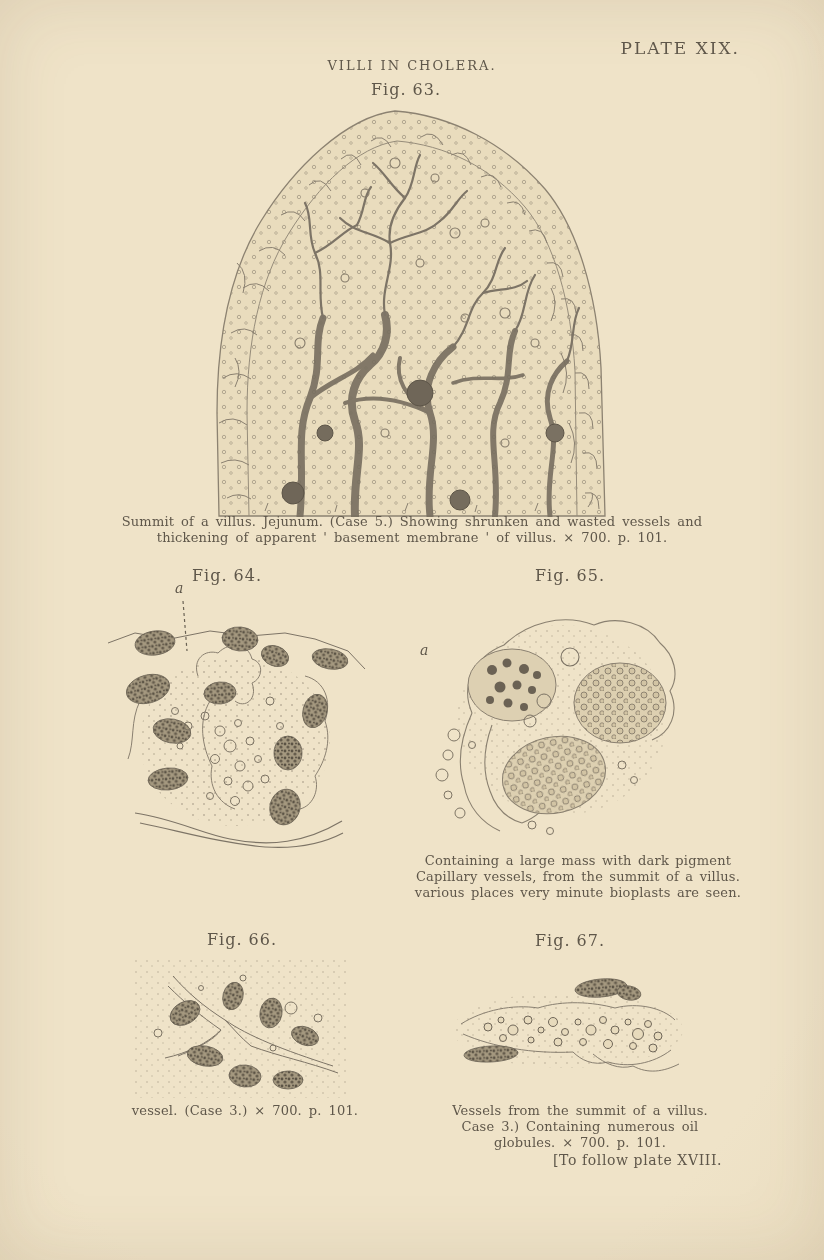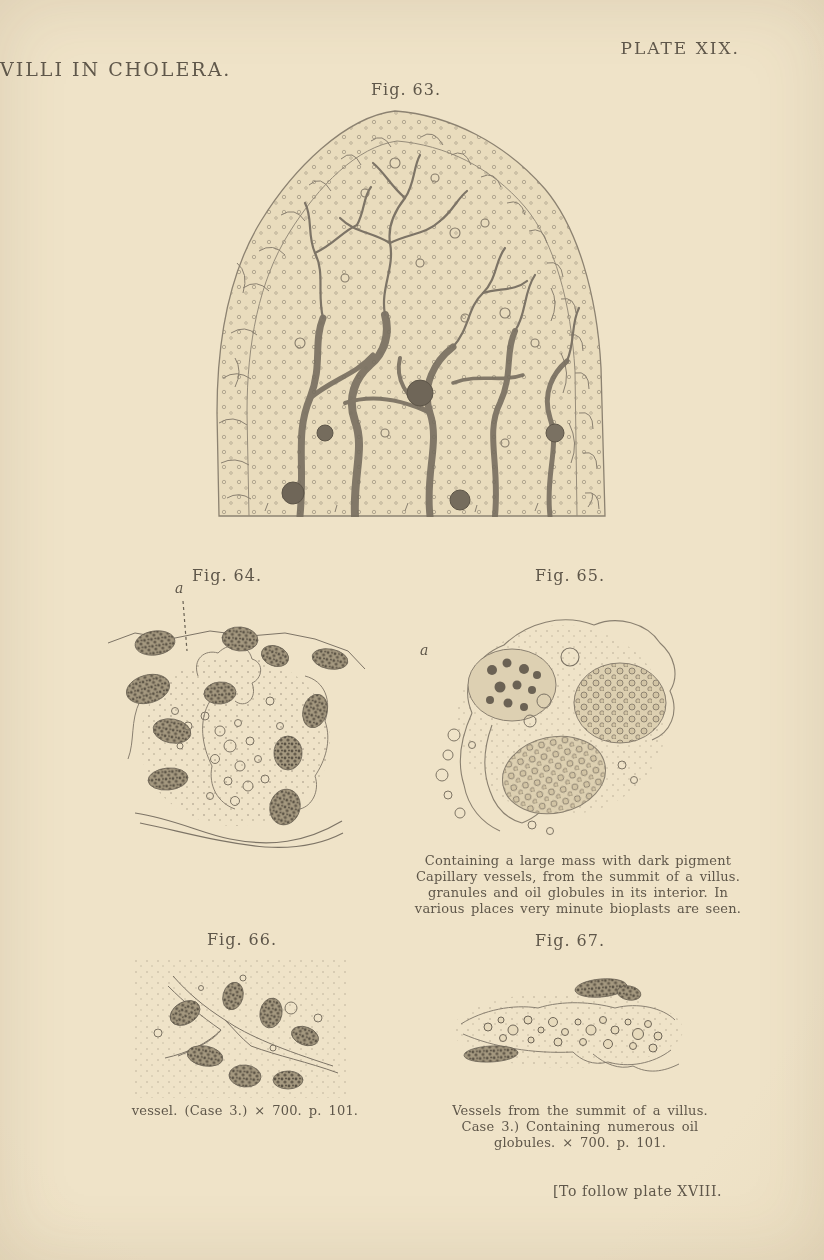--- a/index.html
+++ b/index.html
@@ -9,34 +9,34 @@
     font-family:"DejaVu Serif","Liberation Serif",serif;
     color:#5f574a;
   }
   .page{
     position:absolute;inset:0;
     background:radial-gradient(ellipse 120% 115% at 45% 42%, #efe3c8 55%, #e7d9ba 82%, #ddcda9 100%);
     box-shadow:inset 0 0 70px rgba(110,88,55,.14);
   }
   .txt{position:absolute;color:#5f574a;}
   .plate-number{top:38px;right:84px;font-size:17px;letter-spacing:2px;}
-  .page-title{top:58px;left:0;width:824px;text-align:left;font-size:19px;letter-spacing:2px;}
+  .page-title{top:58px;left:0;width:824px;text-align:center;font-size:13px;letter-spacing:2px;}
   .fig-label{font-size:16px;letter-spacing:1px;text-align:center;}
   .lbl63{top:80px;left:0;width:812px;}
   .lbl64{top:566px;left:157px;width:140px;}
   .lbl65{top:566px;left:500px;width:140px;}
   .lbl66{top:930px;left:172px;width:140px;}
   .lbl67{top:931px;left:500px;width:140px;}
   .caption{font-size:13px;line-height:16px;text-align:center;letter-spacing:.2px;word-spacing:2.5px;}
   .cap63{top:514px;left:62px;width:700px;}
   .cap64{top:855px;left:68px;width:348px;}
   .cap65{top:853px;left:406px;width:344px;word-spacing:2px;}
   .cap66{top:1103px;left:80px;width:330px;}
   .cap67{top:1103px;left:424px;width:312px;}
-  .footer-note{top:1183px;left:553px;font-size:14px;letter-spacing:.6px;text-align:center;}
+  .footer-note{top:1152px;left:553px;font-size:14px;letter-spacing:.6px;text-align:center;}
   .art{position:absolute;}
   .art63{left:205px;top:103px;}
   .art64{left:80px;top:581px;}
   .art65{left:412px;top:595px;}
   .art66{left:133px;top:958px;}
   .art67{left:443px;top:972px;}
   .it{font-style:italic;}
   svg{display:block;}
 </style>
 </head>
@@ -170,20 +170,24 @@
         <path d="M60 408 l3 -8"></path>
           <path d="M130 409 l2 -7"></path>
           <path d="M200 408 l3 -8"></path>
         <path d="M270 409 l2 -7"></path>
           <path d="M330 408 l3 -8"></path>
           <path d="M383 404 q6 -8 4 -14"></path>
       </g>
     </svg>
   </div>
 
+  <div class="txt caption cap63">
+    <div>Summit of a villus.  Jejunum.  (Case 5.)  Showing shrunken and wasted vessels and</div>
+    <div>thickening of apparent ' basement membrane ' of villus.  × 700.  p. 101.</div>
+  </div>
 
   <div class="txt fig-label lbl64">Fig. 64.</div>
   <div class="txt fig-label lbl65">Fig. 65.</div>
 
   <div class="art art64">
     <svg width="295" height="270" viewBox="0 0 295 270">
       <text x="95" y="12" font-size="14" font-style="italic" fill="#5f574a">a</text>
       <path d="M103 20 L107 70" stroke="#6a6254" stroke-width="1.2" stroke-dasharray="3 3" fill="none"></path>
 
       <path d="M28 62 L55 52 L90 58 L130 50 L170 55 L205 52 L235 58 L268 70 L285 88" fill="none" stroke="#7d7466" stroke-width="1"></path>
@@ -284,21 +288,20 @@
         <circle cx="120" cy="230" r="4"></circle>
           <circle cx="138" cy="236" r="3.5"></circle>
       </g>
     </svg>
   </div>
 
 
   <div class="txt caption cap65">
     <div>Containing a large mass with dark pigment</div>
     <div>Capillary vessels, from the summit of a villus.</div>
-    <div>granules and oil globules in its interior.  In</div>
     <div>various places very minute bioplasts are seen.</div>
   </div>
 
   <div class="txt fig-label lbl66">Fig. 66.</div>
   <div class="txt fig-label lbl67">Fig. 67.</div>
 
   <div class="art art66">
     <svg width="215" height="140" viewBox="0 0 215 140">
       <rect width="215" height="140" fill="url(#stip)" opacity=".5"></rect>
       <g fill="none" stroke="#7d7466" stroke-width="1">

